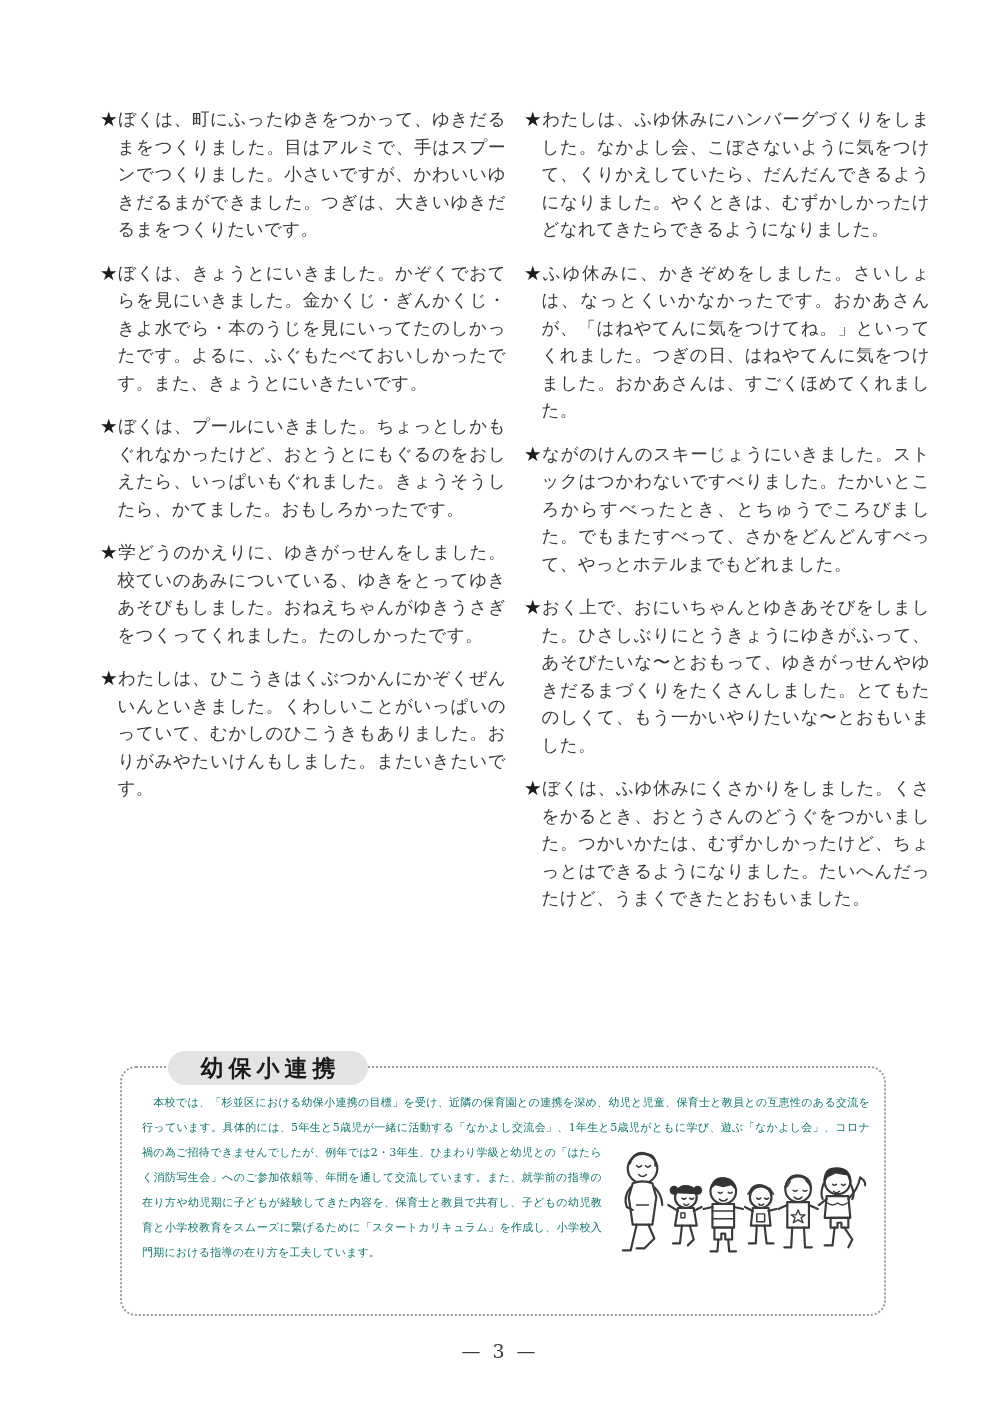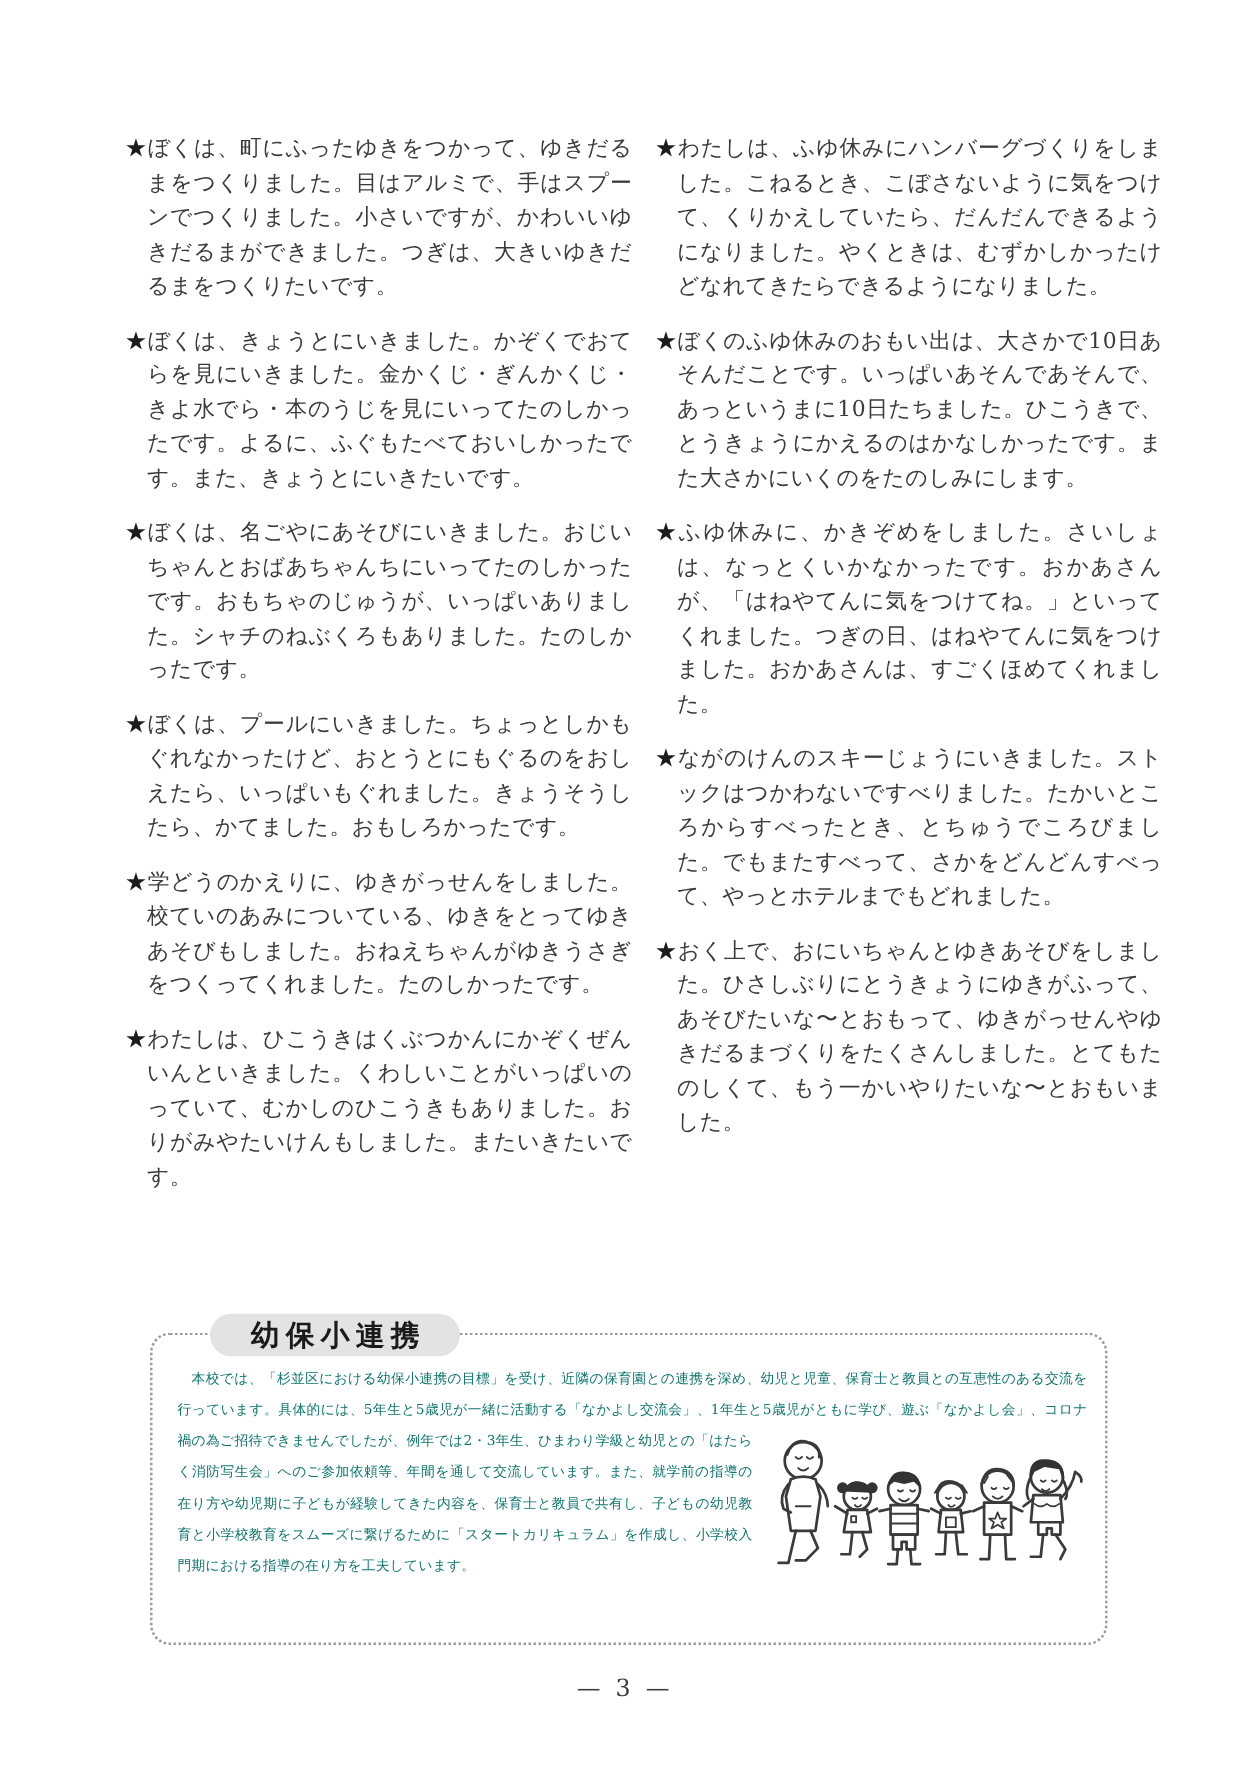--- a/index.html
+++ b/index.html
@@ -33,31 +33,30 @@
 </style>
 </head>
 <body>
 
 <div class="page">
 
   <div class="columns">
     <div class="col" id="col-left">
         <p class="entry"><span class="star">★</span><span>ぼくは、町にふったゆきをつかって、ゆきだるまをつくりました。目はアルミで、手はスプーンでつくりました。小さいですが、かわいいゆきだるまができました。つぎは、大きいゆきだるまをつくりたいです。</span></p>
         <p class="entry"><span class="star">★</span><span>ぼくは、きょうとにいきました。かぞくでおてらを見にいきました。金かくじ・ぎんかくじ・きよ水でら・本のうじを見にいってたのしかったです。よるに、ふぐもたべておいしかったです。また、きょうとにいきたいです。</span></p>
-        <p class="entry"><span class="star">★</span><span>ぼくは、名ごやにあそびにいきました。おじいちゃんとおばあちゃんちにいってたのしかったです。おもちゃのじゅうが、いっぱいありました。シャチのねぶくろもありました。たのしかったです。</span></p>
         <p class="entry"><span class="star">★</span><span>ぼくは、プールにいきました。ちょっとしかもぐれなかったけど、おとうとにもぐるのをおしえたら、いっぱいもぐれました。きょうそうしたら、かてました。おもしろかったです。</span></p>
         <p class="entry"><span class="star">★</span><span>学どうのかえりに、ゆきがっせんをしました。校ていのあみについている、ゆきをとってゆきあそびもしました。おねえちゃんがゆきうさぎをつくってくれました。たのしかったです。</span></p>
         <p class="entry"><span class="star">★</span><span>わたしは、ひこうきはくぶつかんにかぞくぜんいんといきました。くわしいことがいっぱいのっていて、むかしのひこうきもありました。おりがみやたいけんもしました。またいきたいです。</span></p>
       </div>
     <div class="col" id="col-right">
-        <p class="entry"><span class="star">★</span><span>わたしは、ふゆ休みにハンバーグづくりをしました。こねるとき、こぼさないように気をつけて、くりかえしていたら、だんだんできるようになりました。やくときは、むずかしかったけどなれてきたらできるようになりました。</span></p>
-        <p class="entry"><span class="star">★</span><span>ぼくのふゆ休みのおもい出は、大さかで10日あそんだことです。いっぱいあそんであそんで、あっというまに10日たちました。ひこうきで、とうきょうにかえるのはかなしかったです。また大さかにいくのをたのしみにします。</span></p>
+        <p class="entry"><span class="star">★</span><span>わたしは、ふゆ休みにハンバーグづくりをしました。なかよし会、こぼさないように気をつけて、くりかえしていたら、だんだんできるようになりました。やくときは、むずかしかったけどなれてきたらできるようになりました。</span></p>
         <p class="entry"><span class="star">★</span><span>ふゆ休みに、かきぞめをしました。さいしょは、なっとくいかなかったです。おかあさんが、「はねやてんに気をつけてね。」といってくれました。つぎの日、はねやてんに気をつけました。おかあさんは、すごくほめてくれました。</span></p>
         <p class="entry"><span class="star">★</span><span>ながのけんのスキーじょうにいきました。ストックはつかわないですべりました。たかいところからすべったとき、とちゅうでころびました。でもまたすべって、さかをどんどんすべって、やっとホテルまでもどれました。</span></p>
         <p class="entry"><span class="star">★</span><span>おく上で、おにいちゃんとゆきあそびをしました。ひさしぶりにとうきょうにゆきがふって、あそびたいな〜とおもって、ゆきがっせんやゆきだるまづくりをたくさんしました。とてもたのしくて、もう一かいやりたいな〜とおもいました。</span></p>
+        <p class="entry"><span class="star">★</span><span>ぼくは、ふゆ休みにくさかりをしました。くさをかるとき、おとうさんのどうぐをつかいました。つかいかたは、むずかしかったけど、ちょっとはできるようになりました。たいへんだったけど、うまくできたとおもいました。</span></p>
       </div>
   </div>
 
   <div class="kyb-box">
     <div class="kyb-title">幼保小連携</div>
     <div class="kyb-body">
       <span>　本校では、「杉並区における幼保小連携の目標」を受け、近隣の保育園との連携を深め、幼児と児童、保育士と教員との互恵性のある交流を行っています。具体的には、5年生と5歳児が一緒に活動する「なかよし交流会」、1年生と5歳児がともに学び、遊ぶ「なかよし会」、コロナ禍の為ご招待できませんで</span><span class="illo"><svg viewBox="0 0 260 130" width="258" height="128" fill="none" stroke="#3a3a3a" stroke-width="2.2" stroke-linecap="round" stroke-linejoin="round">
 
         <circle cx="30" cy="27" r="15" fill="#ffffff"></circle>
         <path d="M17 22 Q22 8 34 12 Q44 14 43 24" fill="none"></path>

